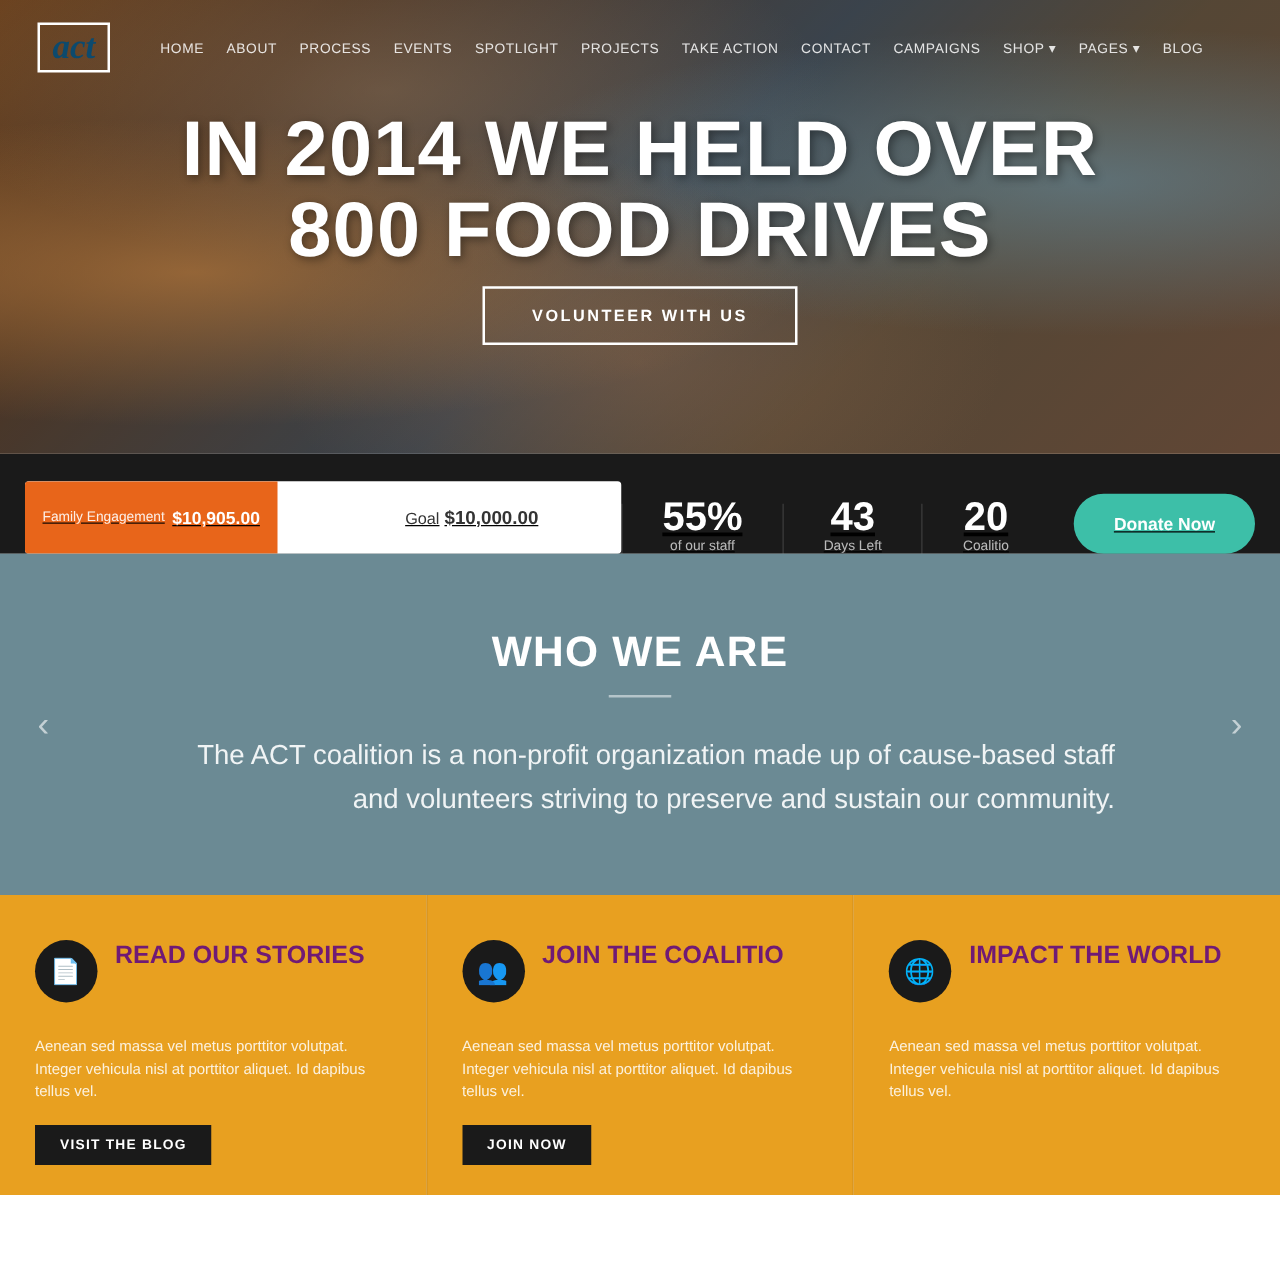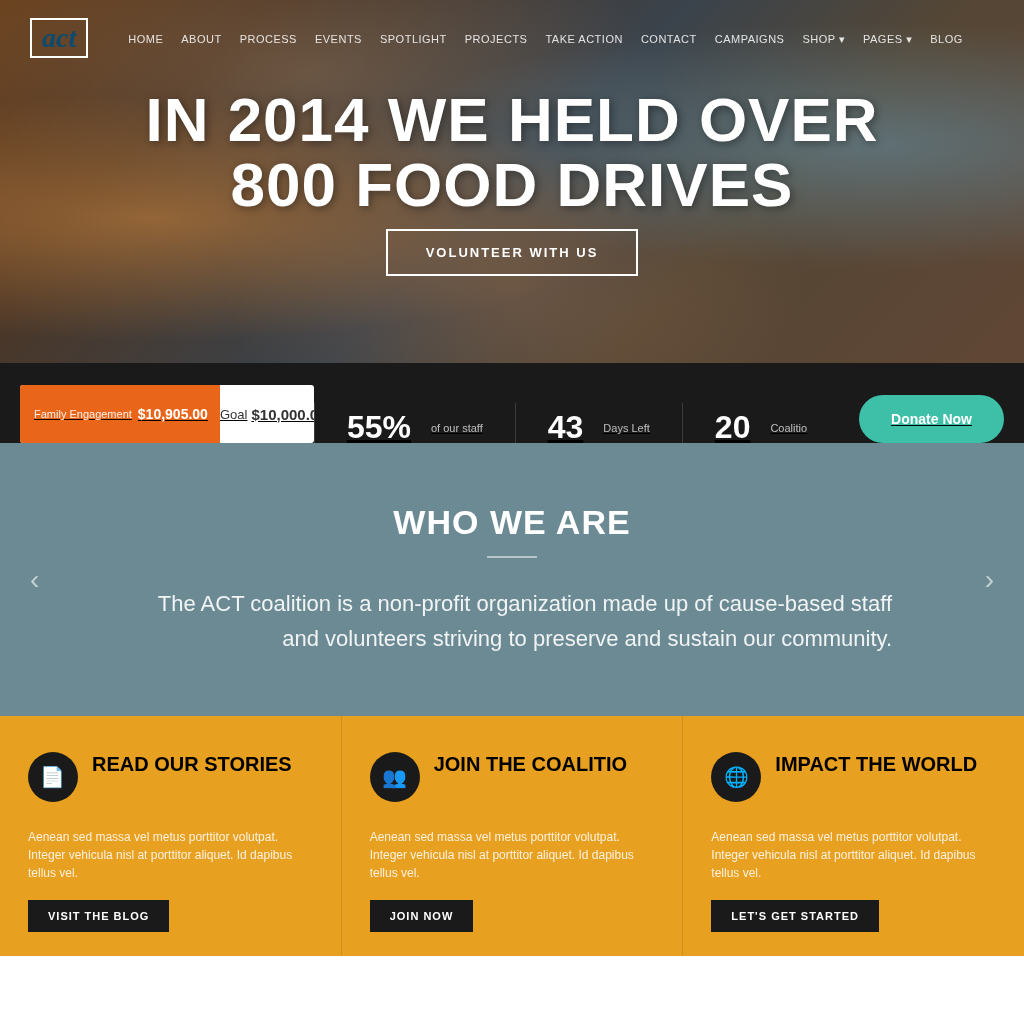--- a/index.html
+++ b/index.html
@@ -129,31 +129,31 @@
       font-size: 14px;
     }
     .goal-section {
       flex: 1;
       display: flex;
       align-items: center;
       justify-content: center;
       font-size: 13px;
       color: #333;
       height: 100%;
+      margin-left: 36px;
     }
     .goal-label { margin-right: 4px; }
     .goal-amount { font-weight: 700; font-size: 15px; }
 
     .stat-item {
       display: flex;
-      flex-direction: row;
+      flex-direction: column;
       align-items: center;
       padding: 0 32px;
       color: white;
-      gap: 20px;
     }
     .stat-number {
       font-size: 32px;
       font-weight: 700;
       line-height: 1;
     }
     .stat-label {
       font-size: 11px;
       color: rgba(255,255,255,0.7);
       margin-top: 2px;
@@ -248,21 +248,21 @@
     }
     .card-header {
       display: flex;
       align-items: flex-start;
       gap: 14px;
       margin-bottom: 12px;
     }
     .card-title {
       font-size: 20px;
       font-weight: 900;
-      color: #000000;
+      color: #701a75;
       text-transform: uppercase;
       line-height: 1.2;
     }
     .card-text {
       font-size: 12px;
       color: rgba(255,255,255,0.85);
       line-height: 1.5;
       margin-bottom: 18px;
     }
     .card-btn {
@@ -371,15 +371,14 @@
   </div>
 
   <div class="card">
     <div class="card-header">
       <div class="card-icon-circle">
         <span class="card-icon">🌐</span>
       </div>
       <h3 class="card-title">Impact The World</h3>
     </div>
     <p class="card-text">Aenean sed massa vel metus porttitor volutpat. Integer vehicula nisl at porttitor aliquet. Id dapibus tellus vel.</p>
-    <button class="card-btn">LET'S GET STARTED</button>
   </div>
 </div>
 
 </body></html>

